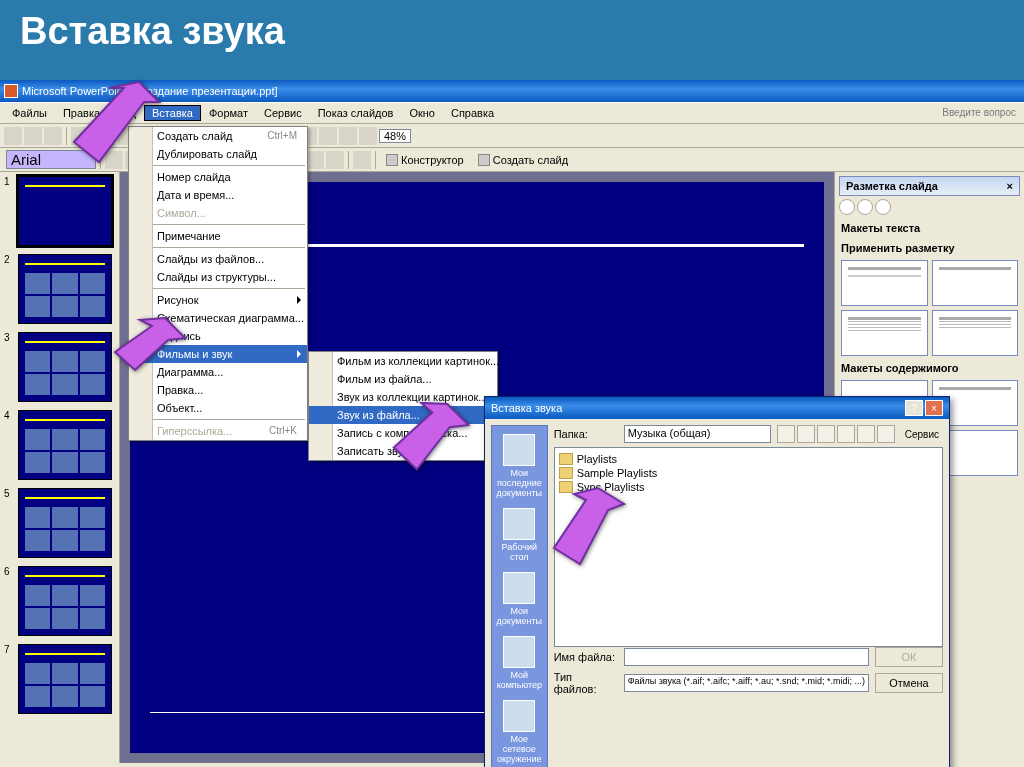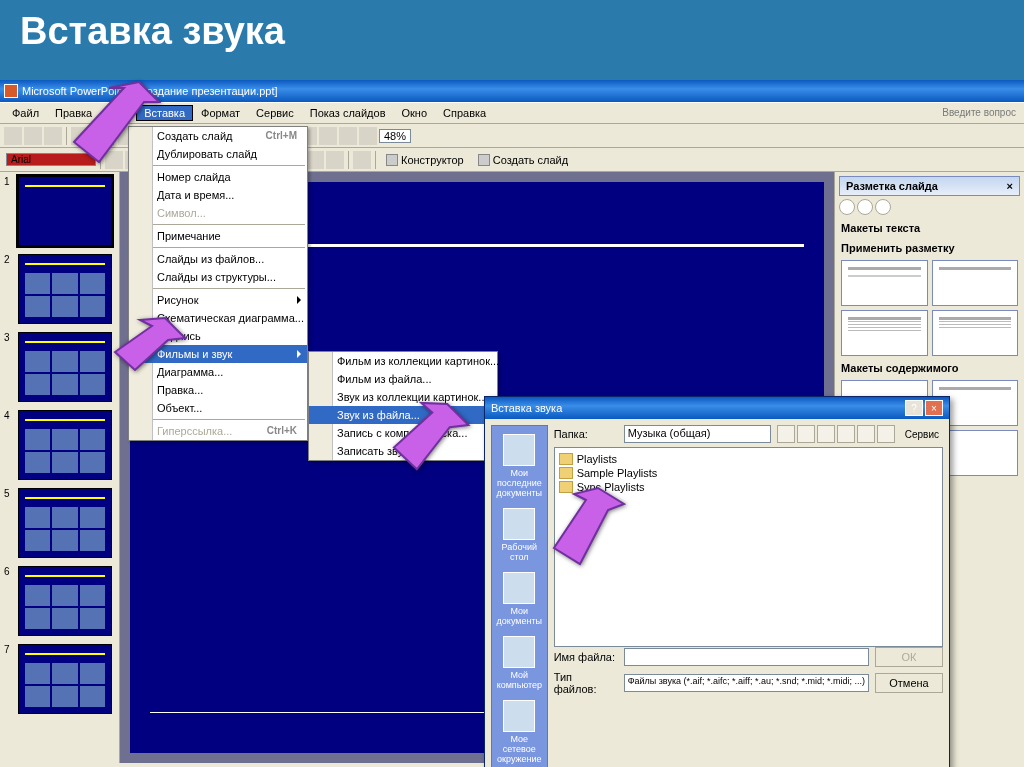--- a/index.html
+++ b/index.html
@@ -10,21 +10,21 @@
 .titlebar { background:linear-gradient(to bottom,#0a59c0,#3a8de8 40%,#0a59c0); height:22px; display:flex; align-items:center; padding:0 4px; color:#fff; font-size:11px; }
 .titlebar .ico { width:14px; height:14px; background:#d85a2a; margin-right:4px; border:1px solid #fff; }
 .menubar { background:#ece9d8; border-top:1px solid #fff; border-bottom:1px solid #aca899; display:flex; font-size:11px; padding:2px 4px; }
 .menubar .mi { padding:2px 8px; cursor:default; }
 .menubar .mi.active { background:#316ac5; color:#fff; border:1px solid #000; padding:1px 7px; }
 .menubar .ask { margin-left:auto; color:#7a7a7a; padding:2px 4px; font-size:10px; }
 .toolbar { background:#ece9d8; border-bottom:1px solid #aca899; height:24px; display:flex; align-items:center; padding:0 4px; gap:2px; }
 .tbtn { width:18px; height:18px; border:1px solid transparent; background:#d8d4c8; }
 .tsep { width:1px; height:18px; background:#aca899; margin:0 2px; }
 .zoom { font-size:11px; padding:0 4px; border:1px solid #7a8a99; background:#fff; }
-.font { font-size:10px; padding:0 4px; border:1px solid #7a8a99; background:#b91c1c; margin-left:2px; width:90px; }
+.font { font-size:15px; padding:0 4px; border:1px solid #7a8a99; background:#c4b5fd; margin-left:2px; width:90px; }
 .btxt { font-size:11px; padding:0 6px; display:flex; align-items:center; gap:3px; }
 .btxt .sq{width:12px;height:12px;background:#ccc;border:1px solid #888;}
 .workspace { display:flex; height:calc(100% - 96px); }
 .thumbnails { width:120px; background:#ece9d8; border-right:1px solid #aca899; padding:4px; overflow:hidden; }
 .thumb { margin-bottom:8px; display:flex; gap:4px; }
 .thumb .num { font-size:10px; width:10px; }
 .thumb .pic { width:94px; height:70px; background:#000080; border:1px solid #000; position:relative; }
 .thumb .pic.sel { outline:2px solid #000; }
 .thumb .pic .tline{ position:absolute; top:8px; left:6px; right:6px; height:2px; background:#ff0; }
 .thumb .pic .boxes{ position:absolute; top:18px; left:6px; right:6px; bottom:6px; display:grid; grid-template-columns:repeat(3,1fr); gap:2px;}
@@ -45,21 +45,21 @@
 .layout .l1{position:absolute;top:6px;left:6px;right:6px;height:3px;background:#aaa;}
 .layout .l2{position:absolute;top:14px;left:6px;right:6px;height:2px;background:#ccc;}
 .layout .lines{position:absolute;top:10px;left:6px;right:6px;bottom:6px;display:flex;flex-direction:column;gap:2px;}
 .layout .lines div{height:1px;background:#bbb;}
 .dropdown { position:absolute; background:#fff; border:1px solid #808080; box-shadow:2px 2px 3px rgba(0,0,0,0.3); font-size:11px; z-index:50;}
 .dropdown .di { padding:3px 24px 3px 28px; white-space:nowrap; position:relative; cursor:default;}
 .dropdown .di.hl{ background:#316ac5; color:#fff;}
 .dropdown .di.dis{ color:#aca899;}
 .dropdown .di .arr{ position:absolute; right:6px; top:5px; border-left:4px solid #000; border-top:4px solid transparent; border-bottom:4px solid transparent;}
 .dropdown .di.hl .arr{ border-left-color:#fff;}
-.dropdown .di .sc{ position:absolute; right:10px; top:3px; color:#888; font-size:10px;font-weight:bold;}
+.dropdown .di .sc{ position:absolute; right:10px; top:3px; color:#888; font-size:10px;}
 .dropdown .dsep{ height:1px; background:#aca899; margin:2px 2px;}
 .dropdown .iconstrip{ position:absolute; left:0; top:0; bottom:0; width:24px; background:#efecdd; border-right:1px solid #c0c0c0;}
 .dialog{ position:absolute; background:#ece9d8; border:1px solid #0a246a; box-shadow:3px 3px 6px rgba(0,0,0,0.4); z-index:80; font-size:11px;}
 .dialog .dtitle{ background:linear-gradient(to bottom,#0a59c0,#3a8de8 40%,#0a59c0); color:#fff; padding:3px 6px; display:flex; align-items:center; justify-content:space-between;}
 .dialog .dtitle .btns{display:flex;gap:2px;}
 .dialog .dtitle .btns div{width:18px;height:16px;background:#e8e4d8;border:1px solid #fff;display:flex;align-items:center;justify-content:center;font-size:10px;}
 .dialog .dtitle .btns .cls{background:#e07050;color:#fff;}
 .dialog .body{ padding:6px; display:flex; gap:6px;}
 .dialog .places{ width:76px; background:#7a96df; display:flex; flex-direction:column; gap:2px; padding:4px; border:1px solid #5a7abf;}
 .dialog .place{ text-align:center; color:#fff; font-size:9px; padding:4px 0;}
@@ -86,21 +86,21 @@
 </div>
 
 <div class="app">
 
   <div class="titlebar">
     <div class="ico"></div>
     <span>Microsoft PowerPoint - [Создание презентации.ppt]</span>
   </div>
 
   <div class="menubar" id="menubar">
-      <div class="mi">Файл</div>
+      <div class="mi">Файлы</div>
       <div class="mi">Правка</div>
       <div class="mi">Вид</div>
       <div class="mi active">Вставка</div>
       <div class="mi">Формат</div>
       <div class="mi">Сервис</div>
       <div class="mi">Показ слайдов</div>
       <div class="mi">Окно</div>
       <div class="mi">Справка</div>
       <div class="ask">Введите вопрос</div>
     </div>

